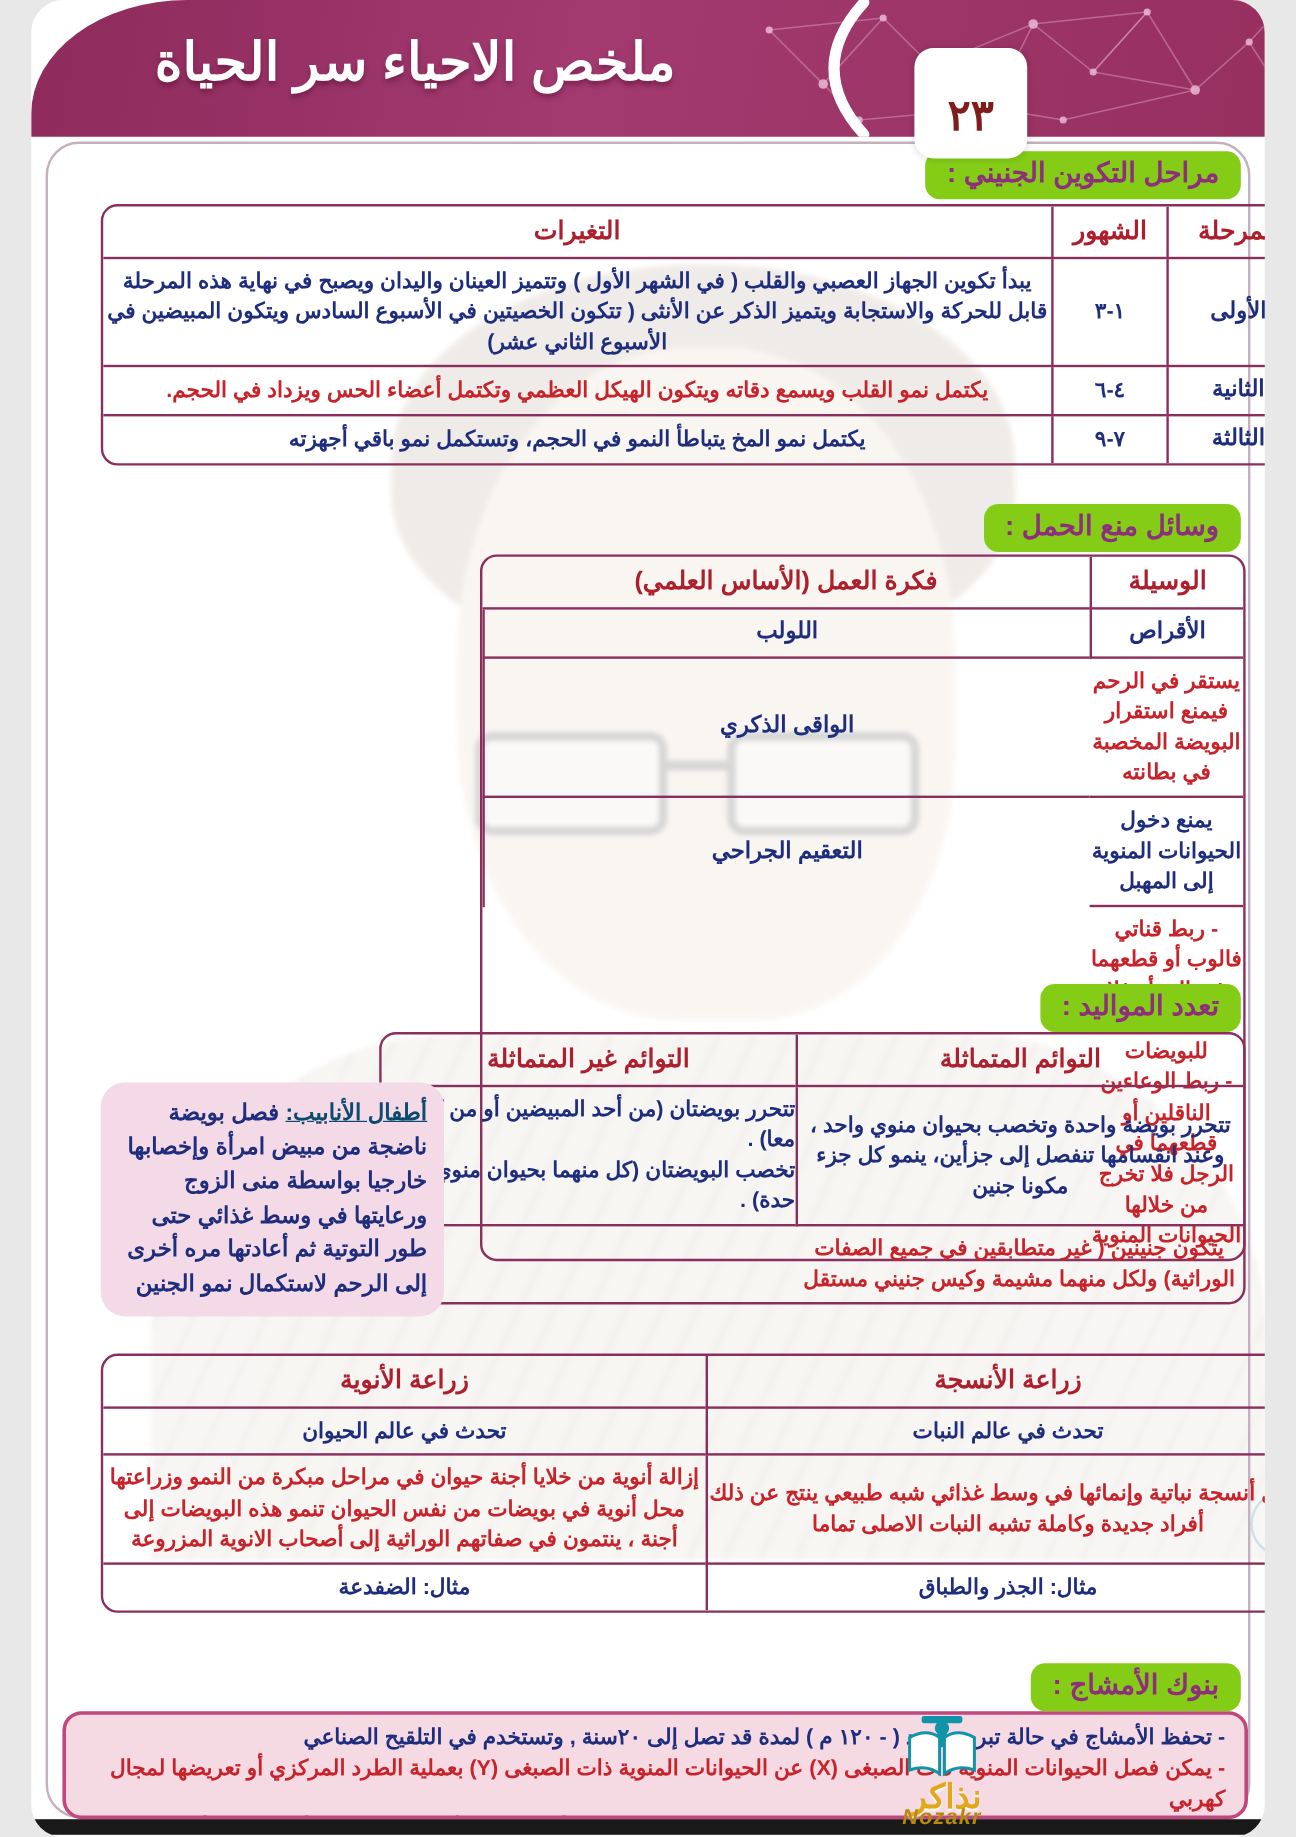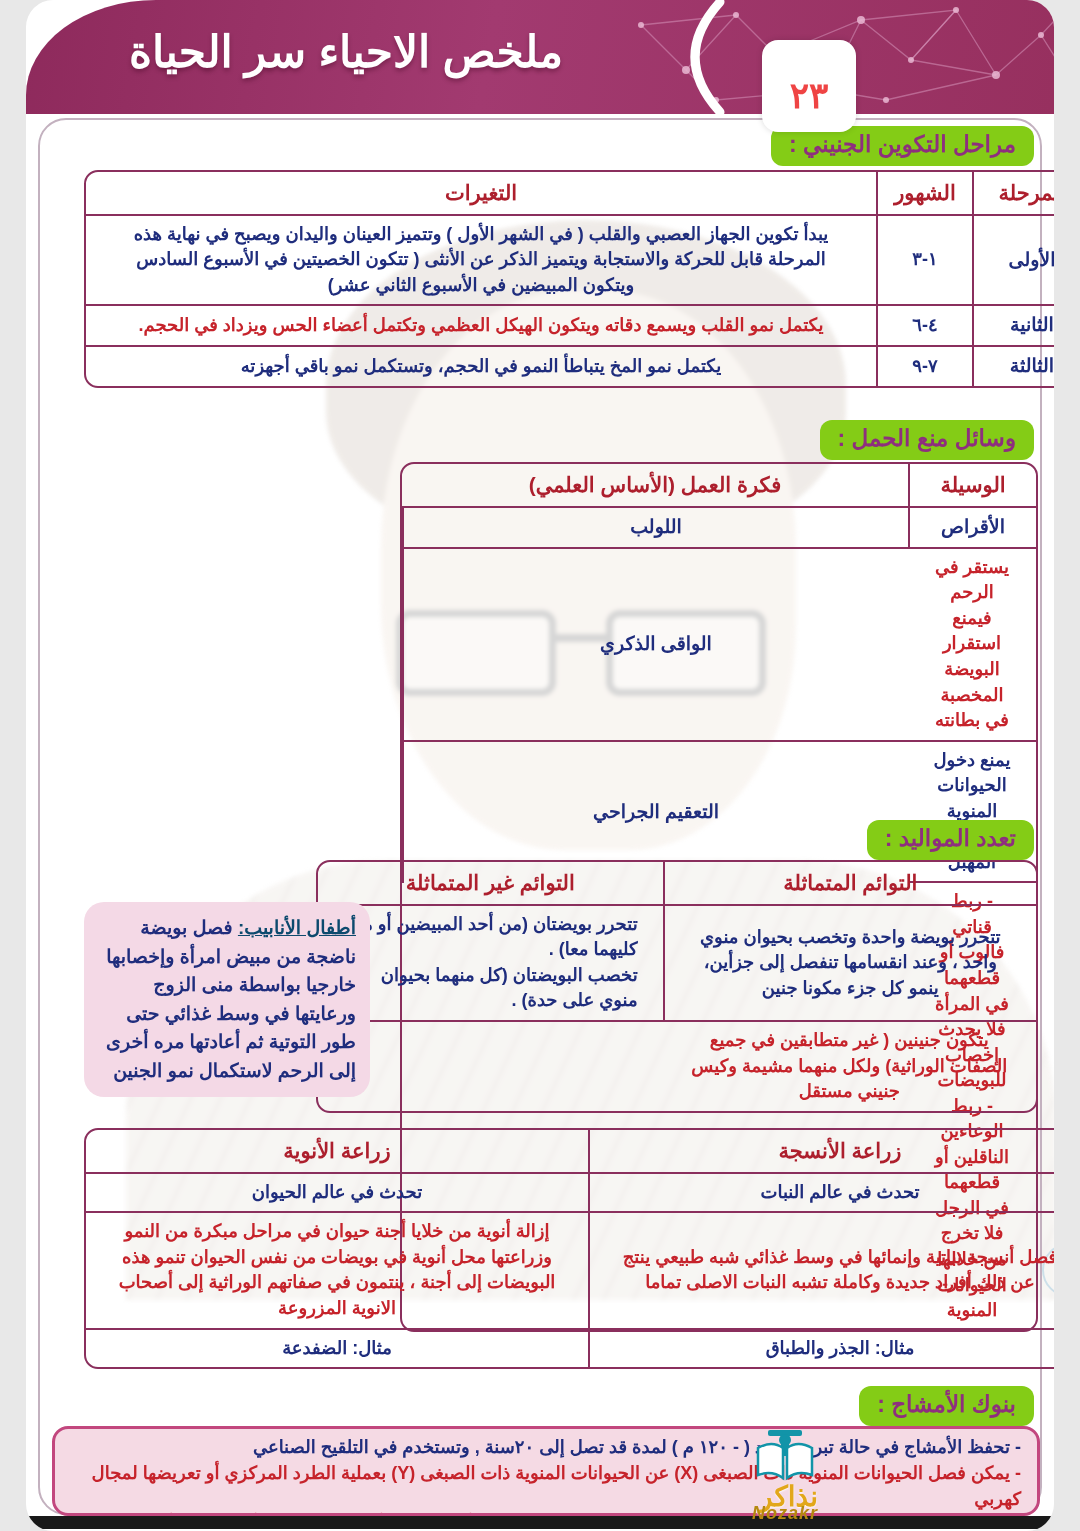--- a/index.html
+++ b/index.html
@@ -30,21 +30,21 @@
     white-space: nowrap;
   }
   .paren { position: absolute; left: 634px; top: 0; }
   .page-tab {
     position: absolute; left: 736px; top: 40px; width: 94px; height: 92px;
     background: #ffffff; border-radius: 16px;
     box-shadow: 0 0 6px rgba(0,0,0,.15);
     z-index: 6;
     display: flex; align-items: center; justify-content: center;
   }
-  .page-tab span { font-size: 36px; font-weight: bold; color: #ef4444; margin-top: 20px; }
+  .page-tab span { font-size: 36px; font-weight: bold; color: #7f1d1d; margin-top: 20px; }
 
   
   .content-border {
     position: absolute; left: 12px; right: 12px; top: 118px; bottom: 16px;
     border: 2px solid #c3b1bf; border-radius: 28px;
     z-index: 1;
   }
   .bottom-band { position:absolute; left:0; right:0; bottom:2px; height:13px; background:#191919; z-index:9; }
 
   
@@ -72,21 +72,21 @@
 
   
   .tbl {
     position: absolute; display: grid;
     border: 2.5px solid #8a2f5d; border-radius: 14px;
     overflow: hidden; z-index: 2; background: transparent;
   }
   .cell {
     display: flex; flex-direction: column; align-items: center; justify-content: center;
     text-align: center; font-weight: bold;
-    padding: 6px 25px; font-size: 18px; line-height: 1.42;
+    padding: 6px 0; font-size: 18px; line-height: 1.42;
     border-bottom: 2.5px solid #8a2f5d;
     border-left: 2.5px solid #8a2f5d;
   }
   .cell.le { border-left: none; }   
   .cell.lr { border-bottom: none; } 
   .hd { color: #ad1f2d; font-size: 21px; }
   .t-blue { color: #1f2d7d; }
   .t-red  { color: #c6232b; }
   .name { font-size: 19px; }
   .pre { white-space: pre-line; }

